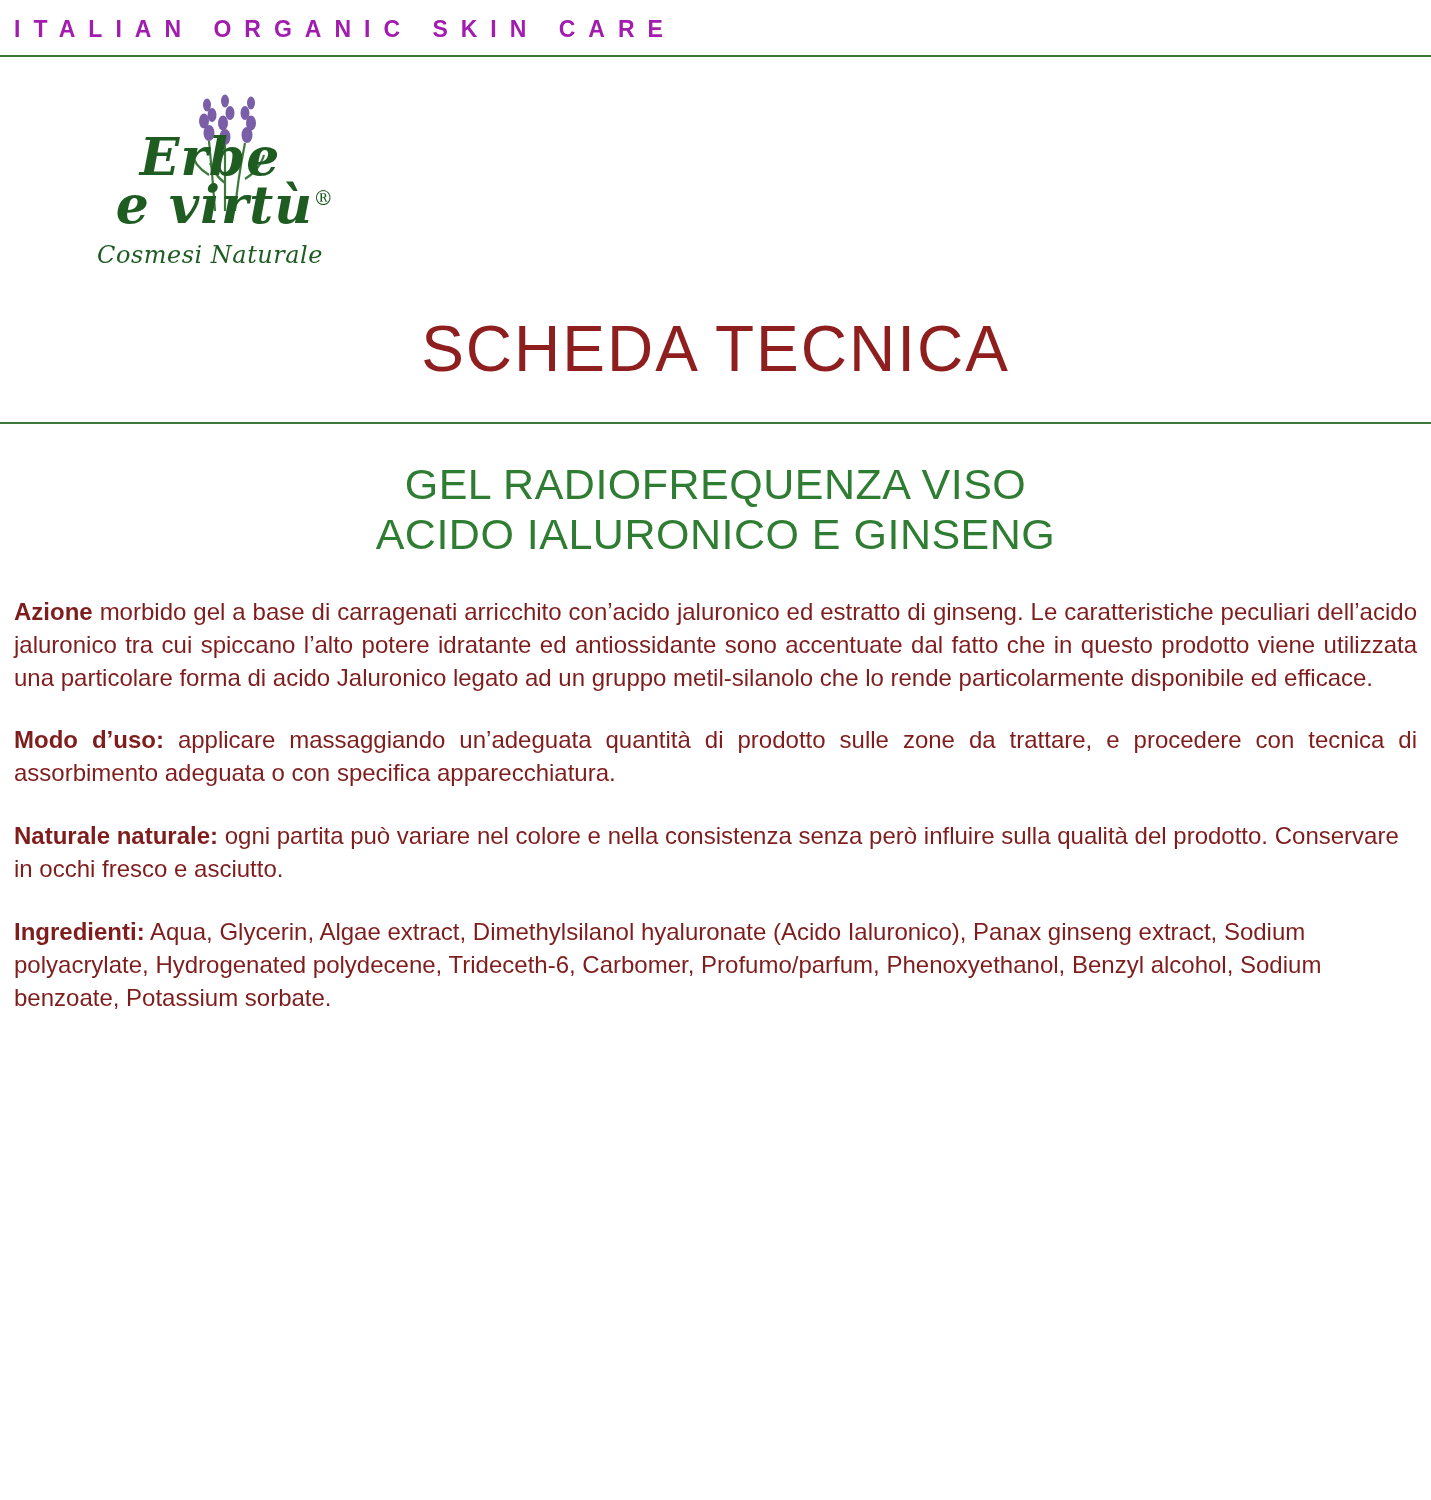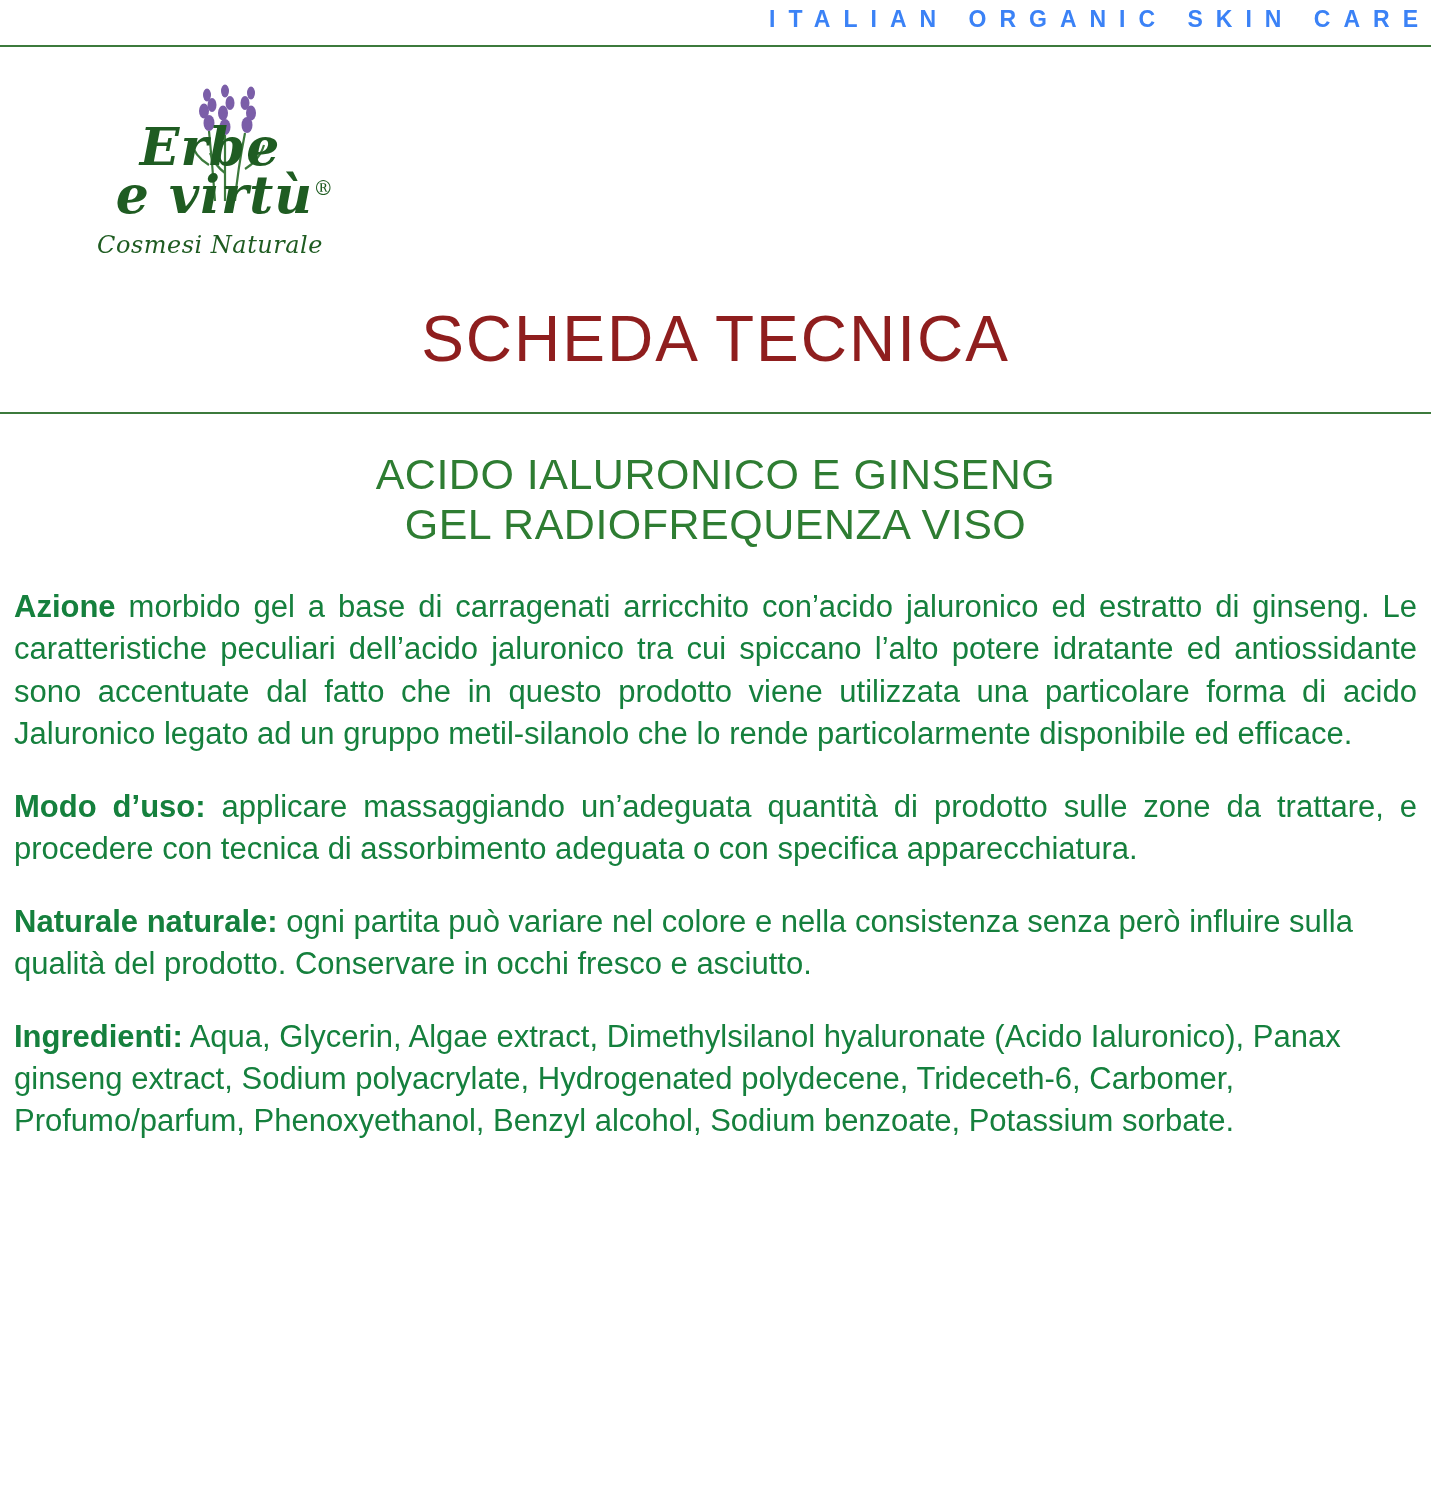--- a/index.html
+++ b/index.html
@@ -16,26 +16,26 @@
   }
   .page {
     position: relative;
     width: 1431px;
     height: 1500px;
     box-sizing: border-box;
   }
 
   
   .top-tagline {
-    text-align: right;
+    text-align: left;
     font-size: 23px;
     letter-spacing: 13px;
     font-weight: bold;
-    color: #3b82f6;
-    padding-top: 6px;
+    color: #a21caf;
+    padding-top: 16px;
     padding-left: 14px;
     white-space: nowrap;
   }
   .rule-green {
     height: 2px;
     background: #3c7a3c;
     margin: 12px 0 0 0;
     width: 100%;
   }
 
@@ -121,24 +121,24 @@
     font-weight: normal;
     letter-spacing: 0.5px;
   }
 
   
   .content {
     padding: 0 14px;
     margin-top: 36px;
   }
   .para {
-    font-size: 31px;
+    font-size: 24px;
     line-height: 1.37;
     text-align: justify;
-    color: #15803d;
+    color: #7f1d1d;
     margin: 17px 0 30px 0;
   }
   .para:last-child { margin-bottom: 0; }
   .para b, .lead {
     font-weight: bold;
   }
   .no-justify { text-align: left; }
 </style>
 </head>
 <body>
@@ -181,22 +181,22 @@
         </span>
       </div>
       <div class="brand-sub">Cosmesi Naturale</div>
     </div>
   </div>
 
   <div class="doc-title">SCHEDA TECNICA</div>
   <div class="rule-green-2"></div>
 
   <div class="product-name">
+    <div>GEL RADIOFREQUENZA VISO</div>
     <div>ACIDO IALURONICO E GINSENG</div>
-    <div>GEL RADIOFREQUENZA VISO</div>
   </div>
 
   <div class="content">
 
     <p class="para"><b>Azione</b><span> morbido gel a base di carragenati arricchito con’acido jaluronico ed estratto di ginseng. Le caratteristiche peculiari dell’acido jaluronico tra cui spiccano l’alto potere idratante ed antiossidante sono accentuate dal fatto che in questo prodotto viene utilizzata una particolare forma di acido Jaluronico legato ad un gruppo metil-silanolo che lo rende particolarmente disponibile ed efficace.</span></p>
 
     <p class="para"><b>Modo d’uso:</b><span> applicare massaggiando un’adeguata quantità di prodotto sulle zone da trattare, e procedere con tecnica di assorbimento adeguata o con specifica apparecchiatura.</span></p>
 
 
     <p class="para no-justify"><b>Naturale naturale:</b><span> ogni partita può variare nel colore e nella consistenza senza però influire sulla qualità del prodotto. Conservare in occhi fresco e asciutto.</span></p>

